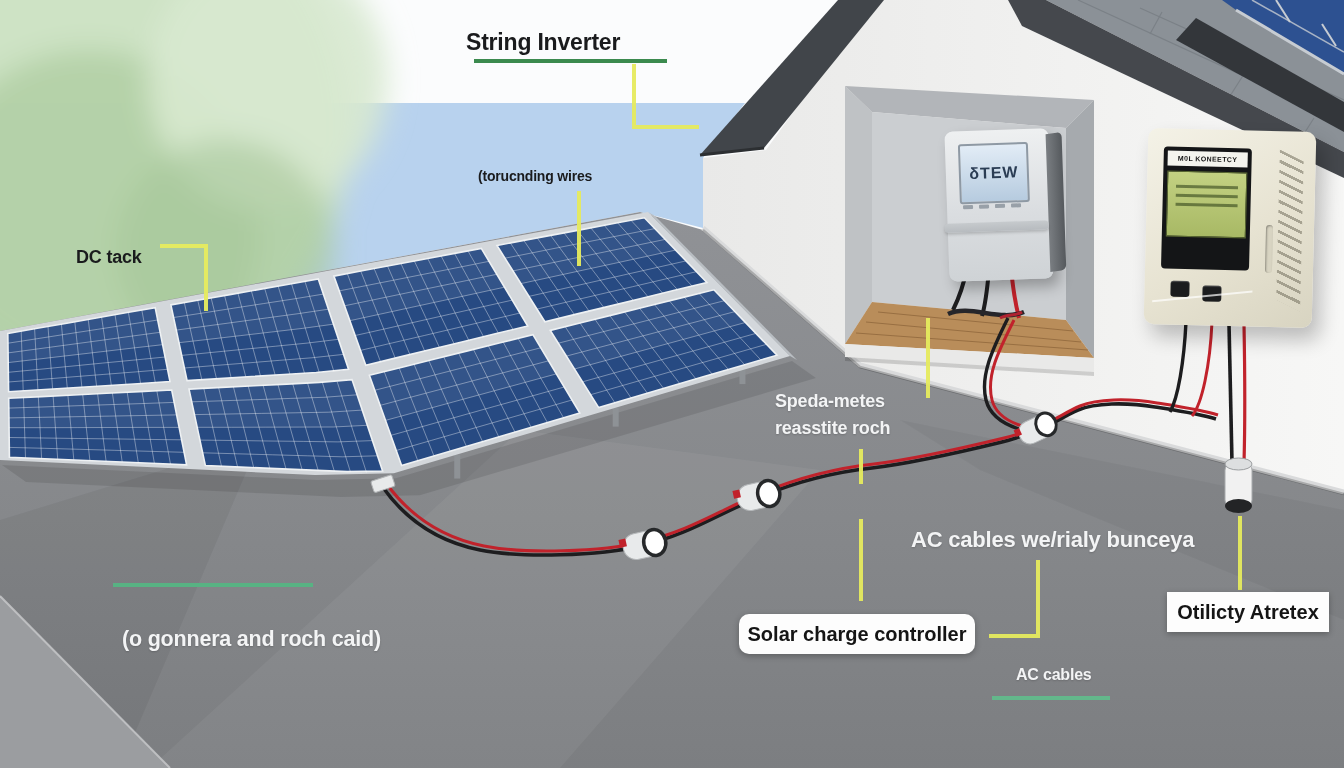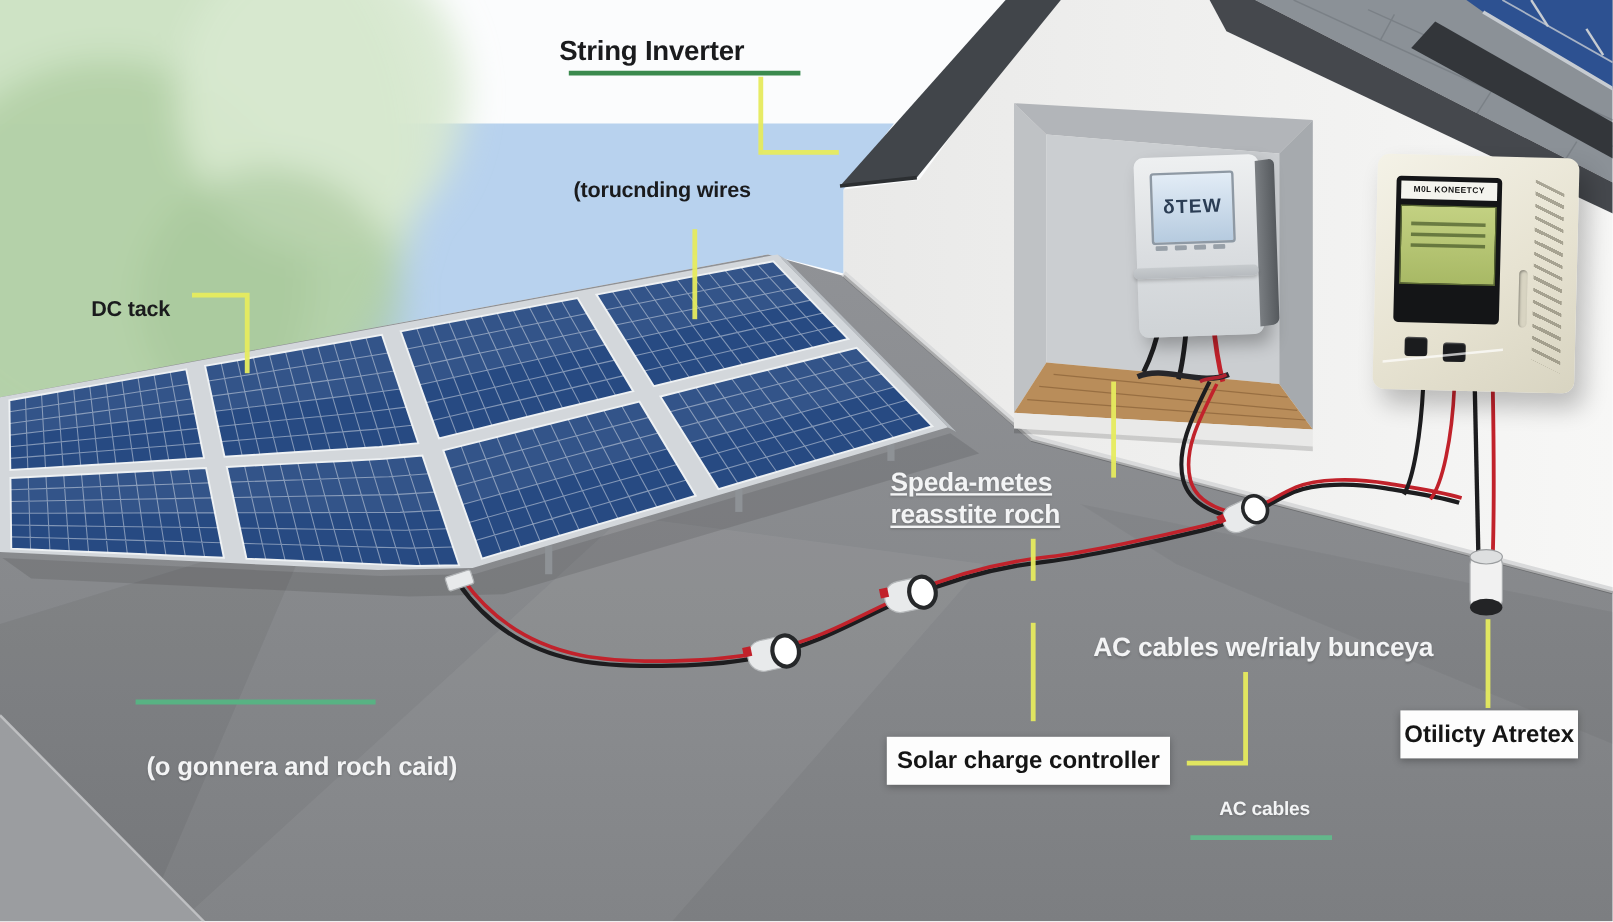--- a/index.html
+++ b/index.html
@@ -266,31 +266,31 @@
     </div>
     <div class="ctrl-btn" style="left:26px;top:152px;"></div>
     <div class="ctrl-btn" style="left:58px;top:156px;"></div>
     <div class="ctrl-slot"></div>
     <div class="ctrl-vents"></div>
     <div class="ctrl-crease"></div>
   </div>
 
   <div class="lbl" style="left:466px;top:29px;font-size:23px;">String Inverter</div>
 
-  <div class="lbl" style="left:478px;top:145px;font-size:18px;">(torucnding wires</div>
+  <div class="lbl" style="left:478px;top:163px;font-size:14px;">(torucnding wires</div>
 
   <div class="lbl" style="left:76px;top:244px;font-size:18px;">DC tack</div>
 
   <div class="lbl white" style="left:122px;top:594px;font-size:21.5px;font-weight:600;margin-top:32px;">(o gonnera and roch caid)</div>
 
-  <div class="lbl white" style="left:742px;top:388px;font-size:22px;text-decoration:underline;">
+  <div class="lbl white" style="left:775px;top:388px;font-size:18px;">
     <span style="display:block;">Speda-metes</span>
     <span style="display:block;">reasstite roch</span>
   </div>
 
   <div class="lbl white" style="left:911px;top:526px;font-size:22px;">AC cables we/rialy bunceya</div>
 
-  <div class="box-lbl" style="left:739px;top:614px;width:236px;height:40px;font-size:20px;">Solar charge controller</div>
+  <div class="box-lbl" style="left:739px;top:614px;width:236px;height:40px;font-size:20px;border-radius:10px;">Solar charge controller</div>
 
   <div class="lbl white" style="left:1016px;top:661px;font-size:16px;">AC cables</div>
 
-  <div class="box-lbl" style="left:1167px;top:592px;width:148px;height:40px;font-size:20px;">Otilicty Atretex</div>
+  <div class="box-lbl" style="left:1167px;top:592px;width:162px;height:40px;font-size:20px;">Otilicty Atretex</div>
 </div>
 
 </body></html>

